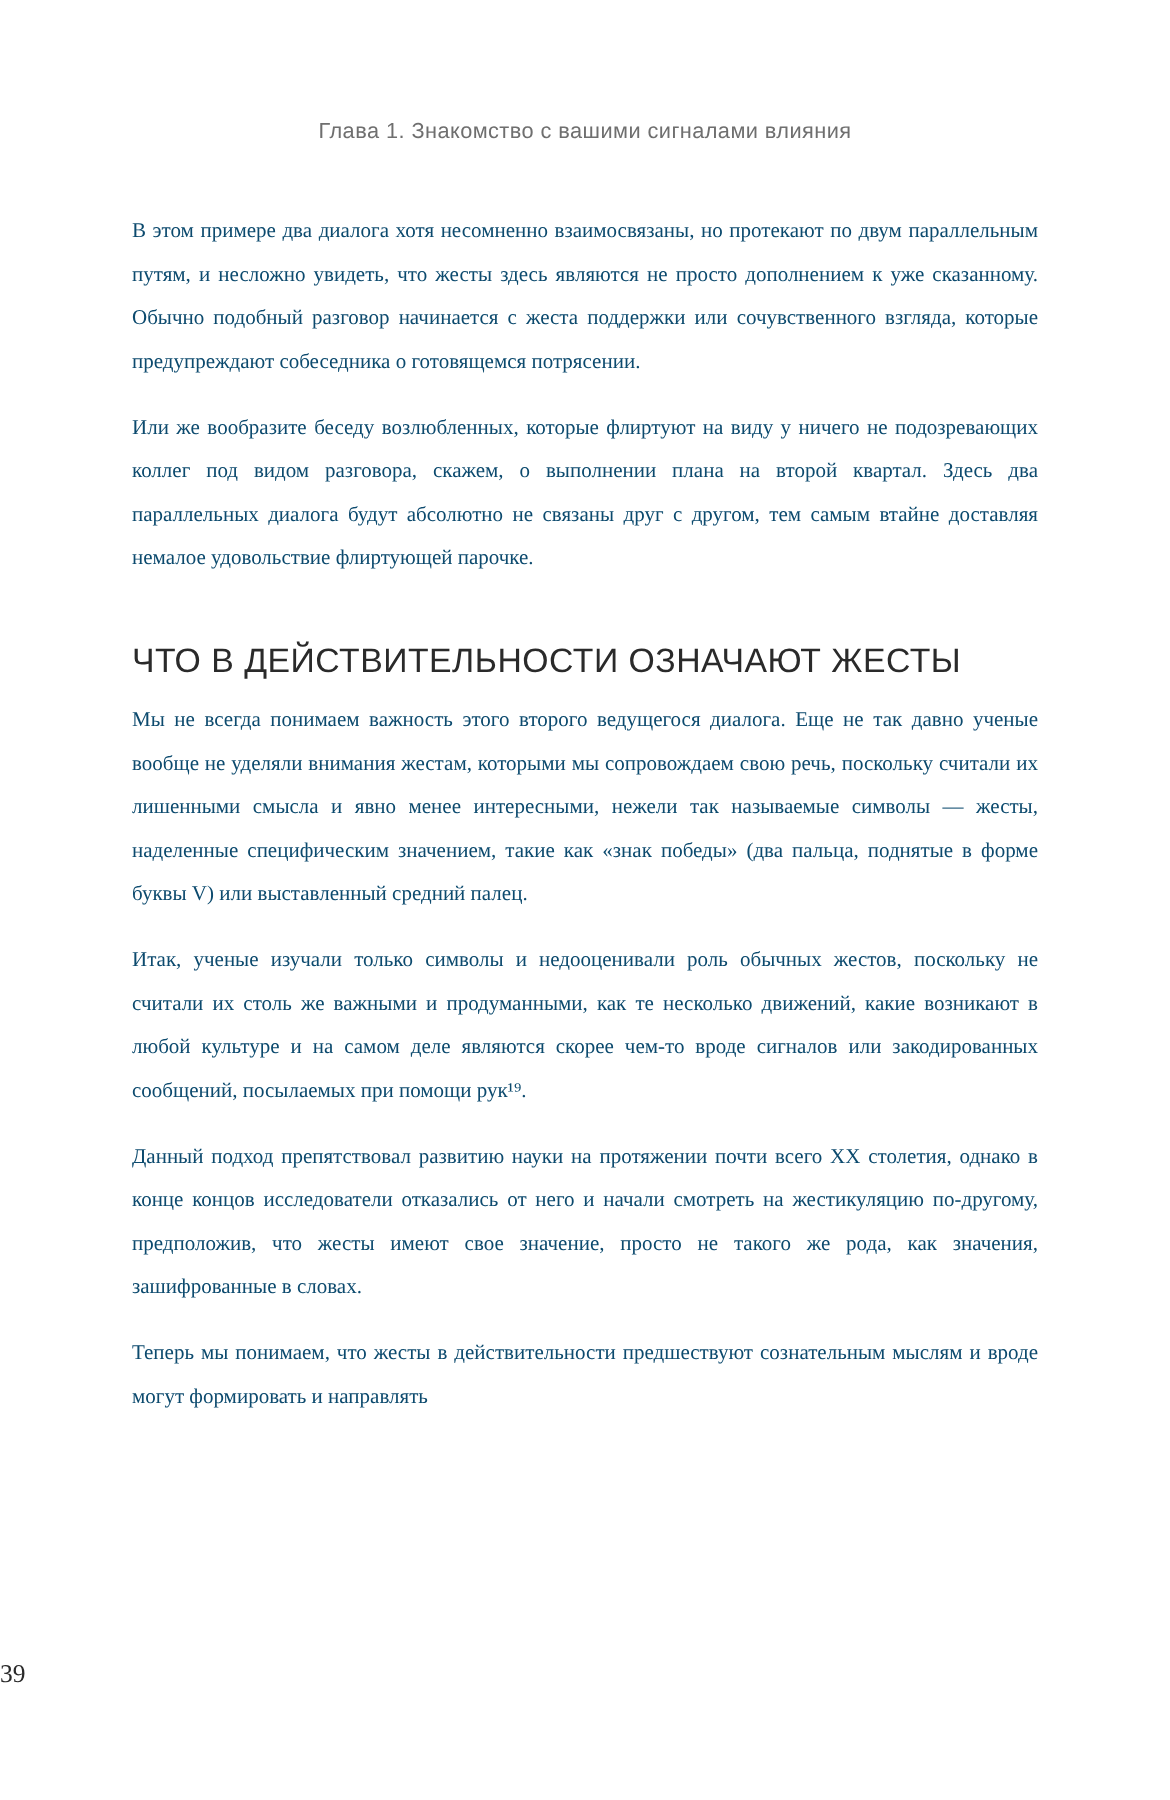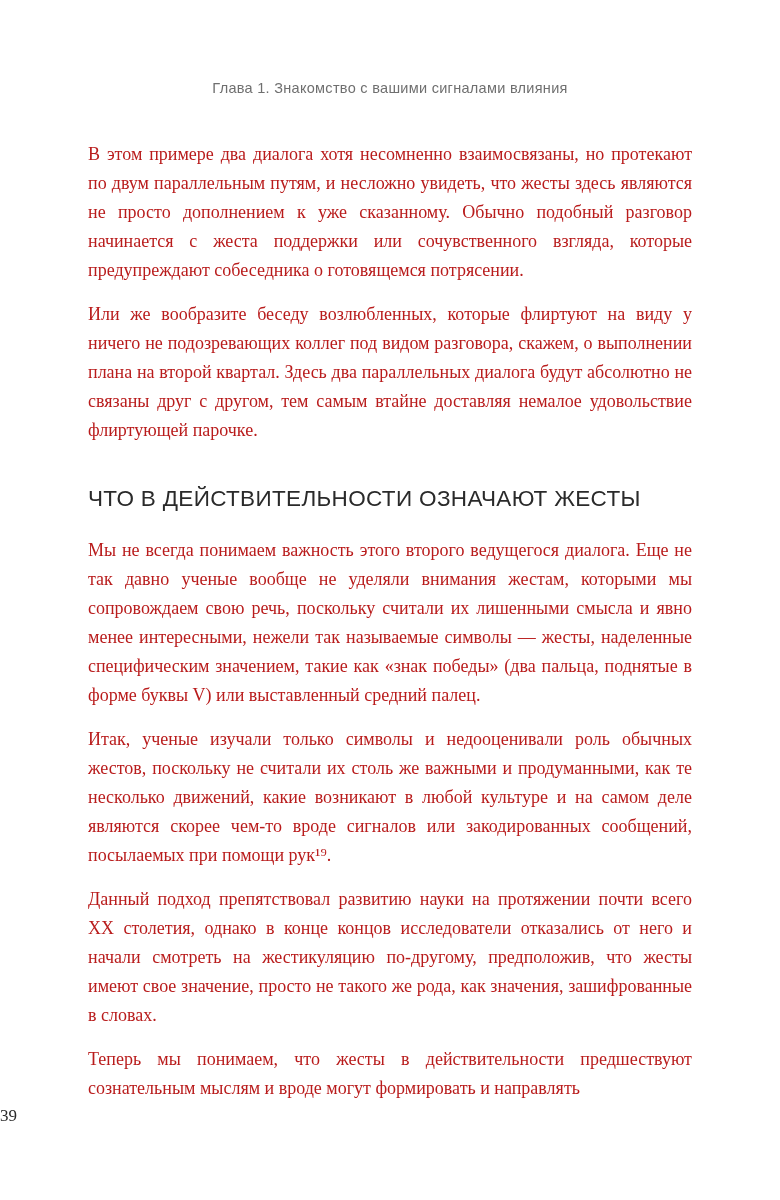--- a/index.html
+++ b/index.html
@@ -25,34 +25,34 @@
   .running-head {
     text-align: center;
     font-family: "Liberation Sans", "DejaVu Sans", sans-serif;
     font-size: 14.5px;
     letter-spacing: 0.02em;
     color: #6f6f6f;
     margin: 0 0 44px 0;
   }
   .body-text p {
     margin: 0 0 15px 0;
-    font-size: 18px;
+    font-size: 14px;
     line-height: 29px;
     text-align: justify;
     text-justify: inter-word;
-    color: #b91c1c;
+    color: #0c4a6e;
   }
   .section-heading {
     font-family: "Liberation Sans", "DejaVu Sans", sans-serif;
     font-weight: 400;
     font-size: 22.5px;
     letter-spacing: 0.015em;
     color: #2a2a2a;
     text-transform: none;
-    margin: 40px 0 24px 0;
+    margin: 40px 0 12px 0;
     line-height: 1.2;
   }
   .page-number {
     position: absolute;
     left: 0;
     right: 0;
     bottom: 66px;
     font-size: 17px;
     color: #2a2a2a;
   }

